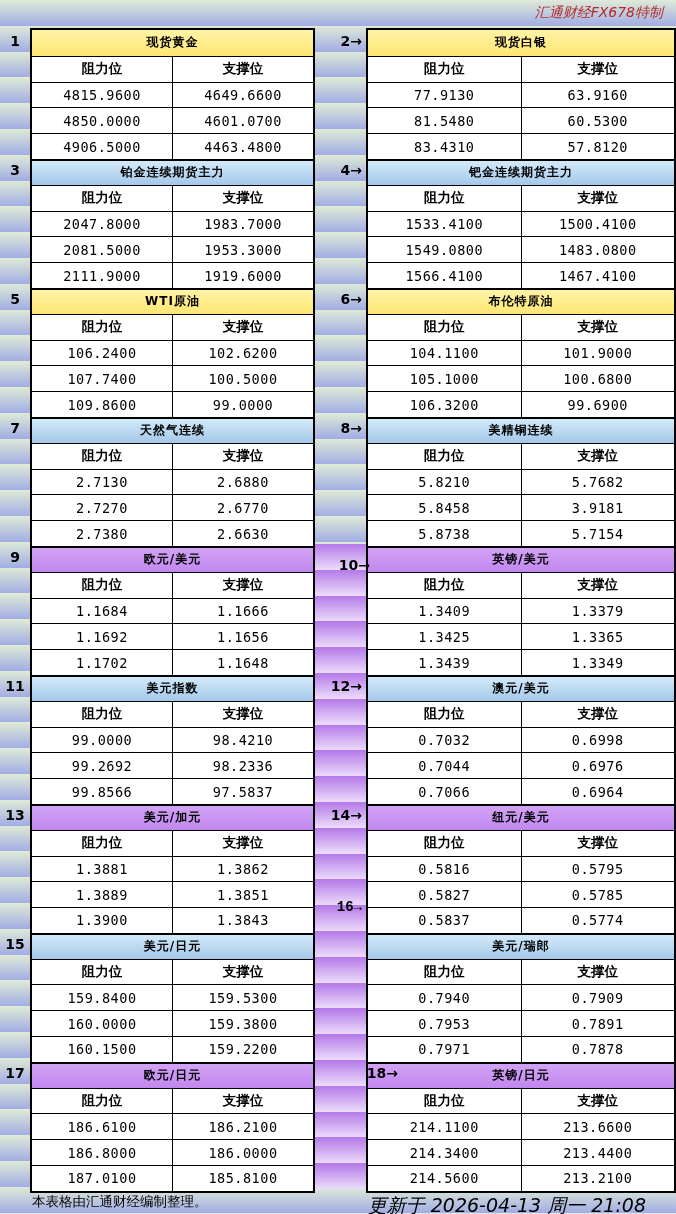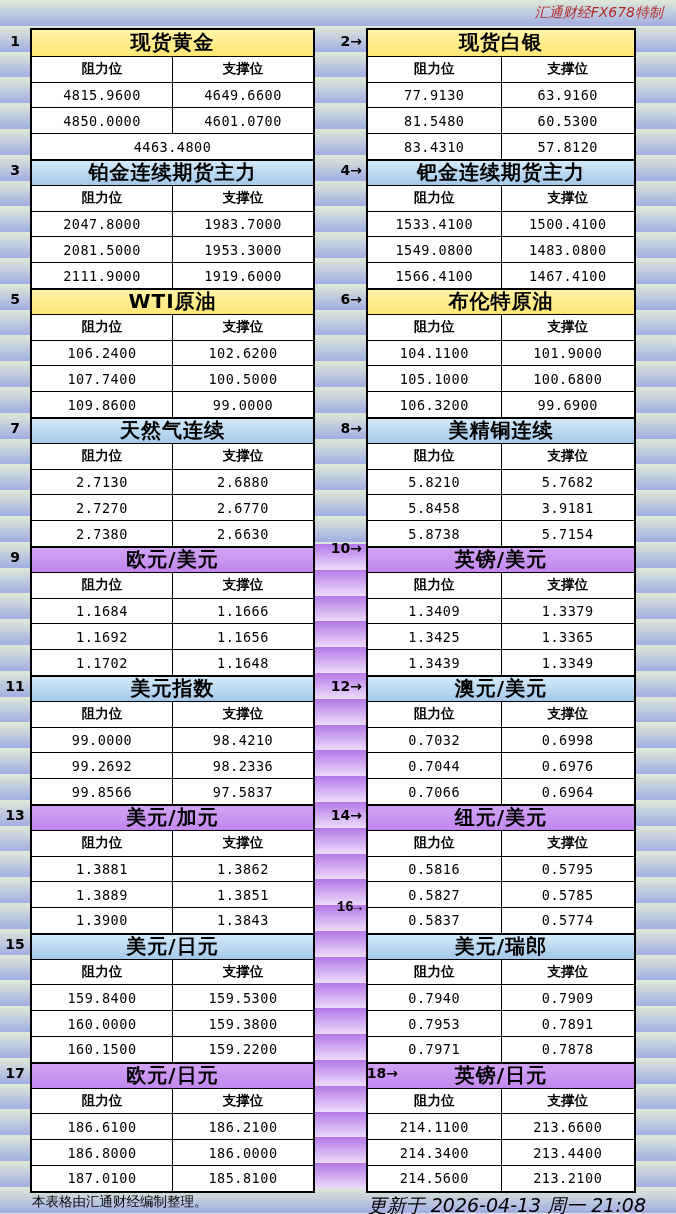--- a/index.html
+++ b/index.html
@@ -4,29 +4,29 @@
 <style>
   * { margin:0; padding:0; box-sizing:border-box; }
   html,body { width:676px; height:1214px; }
   body {
     position:relative; overflow:hidden;
     font-family:"DejaVu Sans", sans-serif; color:#000;
     background: repeating-linear-gradient(to bottom, var(--stripe-green,#dfead7) 0px, var(--stripe-blue,#a2ade4) 25.8px);
   }
   .col-table { position:absolute; top:28px; border:2px solid #000; background:#fff; }
   #left-col  { left:30px;  width:285px; }
-  #right-col { left:366px; width:270px; }
+  #right-col { left:366px; width:310px; }
   .gutter-overlay {
     position:absolute; left:315px; top:544px; width:51px; height:645px;
     background: repeating-linear-gradient(to bottom, var(--gp-dark,#b478e8) 0px, var(--gp-light,#ecdcfb) 25.8px);
   }
   .section { width:100%; }
   .row { height:25.8px; display:flex; align-items:center; border-top:1.5px solid #000; background:#fff; }
   .section:first-child > .title-row { border-top:0; }
-  .title-row { justify-content:center; font-weight:bold; font-size:20px; border-top-width:2px; letter-spacing:1px; }
+  .title-row { justify-content:center; font-weight:bold; font-size:12px; border-top-width:2px; letter-spacing:1px; }
   .theme-yellow { background:linear-gradient(to bottom, var(--ty-top,#fff3a6), var(--ty-bot,#ffe674)); }
   .theme-blue   { background:linear-gradient(to bottom, var(--tb-top,#d3eafa), var(--tb-bot,#a4c8e9)); }
   .theme-purple { background:linear-gradient(to bottom, var(--tp-top,#d2a3f5), var(--tp-bot,#c187ef)); }
   .cell { flex:1; height:100%; display:flex; align-items:center; justify-content:center; }
   .cell + .cell { border-left:1.5px solid #000; }
   .hdr { font-weight:bold; font-size:13.5px; }
   .val { font-family:"DejaVu Sans Mono", monospace; font-size:13.5px; letter-spacing:0.5px; }
   .num-label { position:absolute; height:26px; line-height:26px; font-weight:bold; font-size:14px; }
   .left-label   { left:0; width:30px; text-align:center; }
   .gutter-label { left:315px; width:47px; text-align:right; }
@@ -50,20 +50,21 @@
       </div>
       <div class="row">
         <div class="cell val">4815.9600</div>
         <div class="cell val">4649.6600</div>
       </div>
       <div class="row">
         <div class="cell val">4850.0000</div>
         <div class="cell val">4601.0700</div>
       </div>
       <div class="row">
+        <div class="cell val">4906.5000</div>
         <div class="cell val">4463.4800</div>
       </div>
     </div>
     <div class="section">
       <div class="row title-row theme-blue">铂金连续期货主力</div>
       <div class="row">
         <div class="cell hdr">阻力位</div>
         <div class="cell hdr">支撑位</div>
       </div>
       <div class="row">
@@ -390,21 +391,21 @@
 <div id="labels-layer">
     <div class="num-label left-label" style="top: 28px;">1</div>
     <div class="num-label gutter-label" style="top: 28px;">2→</div>
     <div class="num-label left-label" style="top: 157px;">3</div>
     <div class="num-label gutter-label" style="top: 157px;">4→</div>
     <div class="num-label left-label" style="top: 286px;">5</div>
     <div class="num-label gutter-label" style="top: 286px;">6→</div>
     <div class="num-label left-label" style="top: 415px;">7</div>
     <div class="num-label gutter-label" style="top: 415px;">8→</div>
     <div class="num-label left-label" style="top: 544px;">9</div>
-    <div class="num-label gutter-label" style="top: 535px;">10→</div>
+    <div class="num-label gutter-label" style="top: 552px; margin-left: 8px;">10→</div>
     <div class="num-label left-label" style="top: 673px;">11</div>
     <div class="num-label gutter-label" style="top: 673px;">12→</div>
     <div class="num-label left-label" style="top: 802px;">13</div>
     <div class="num-label gutter-label" style="top: 802px; padding-left: 13px;">14→</div>
     <div class="num-label left-label" style="top: 931px;">15</div>
     <div class="num-label gutter-label" style="top: 894px; font-family: Liberation Mono, monospace;">16→</div>
     <div class="num-label left-label" style="top: 1060px;">17</div>
     <div class="num-label gutter-label" style="top: 1060px; margin-left: 36px;">18→</div>
   </div>
 

